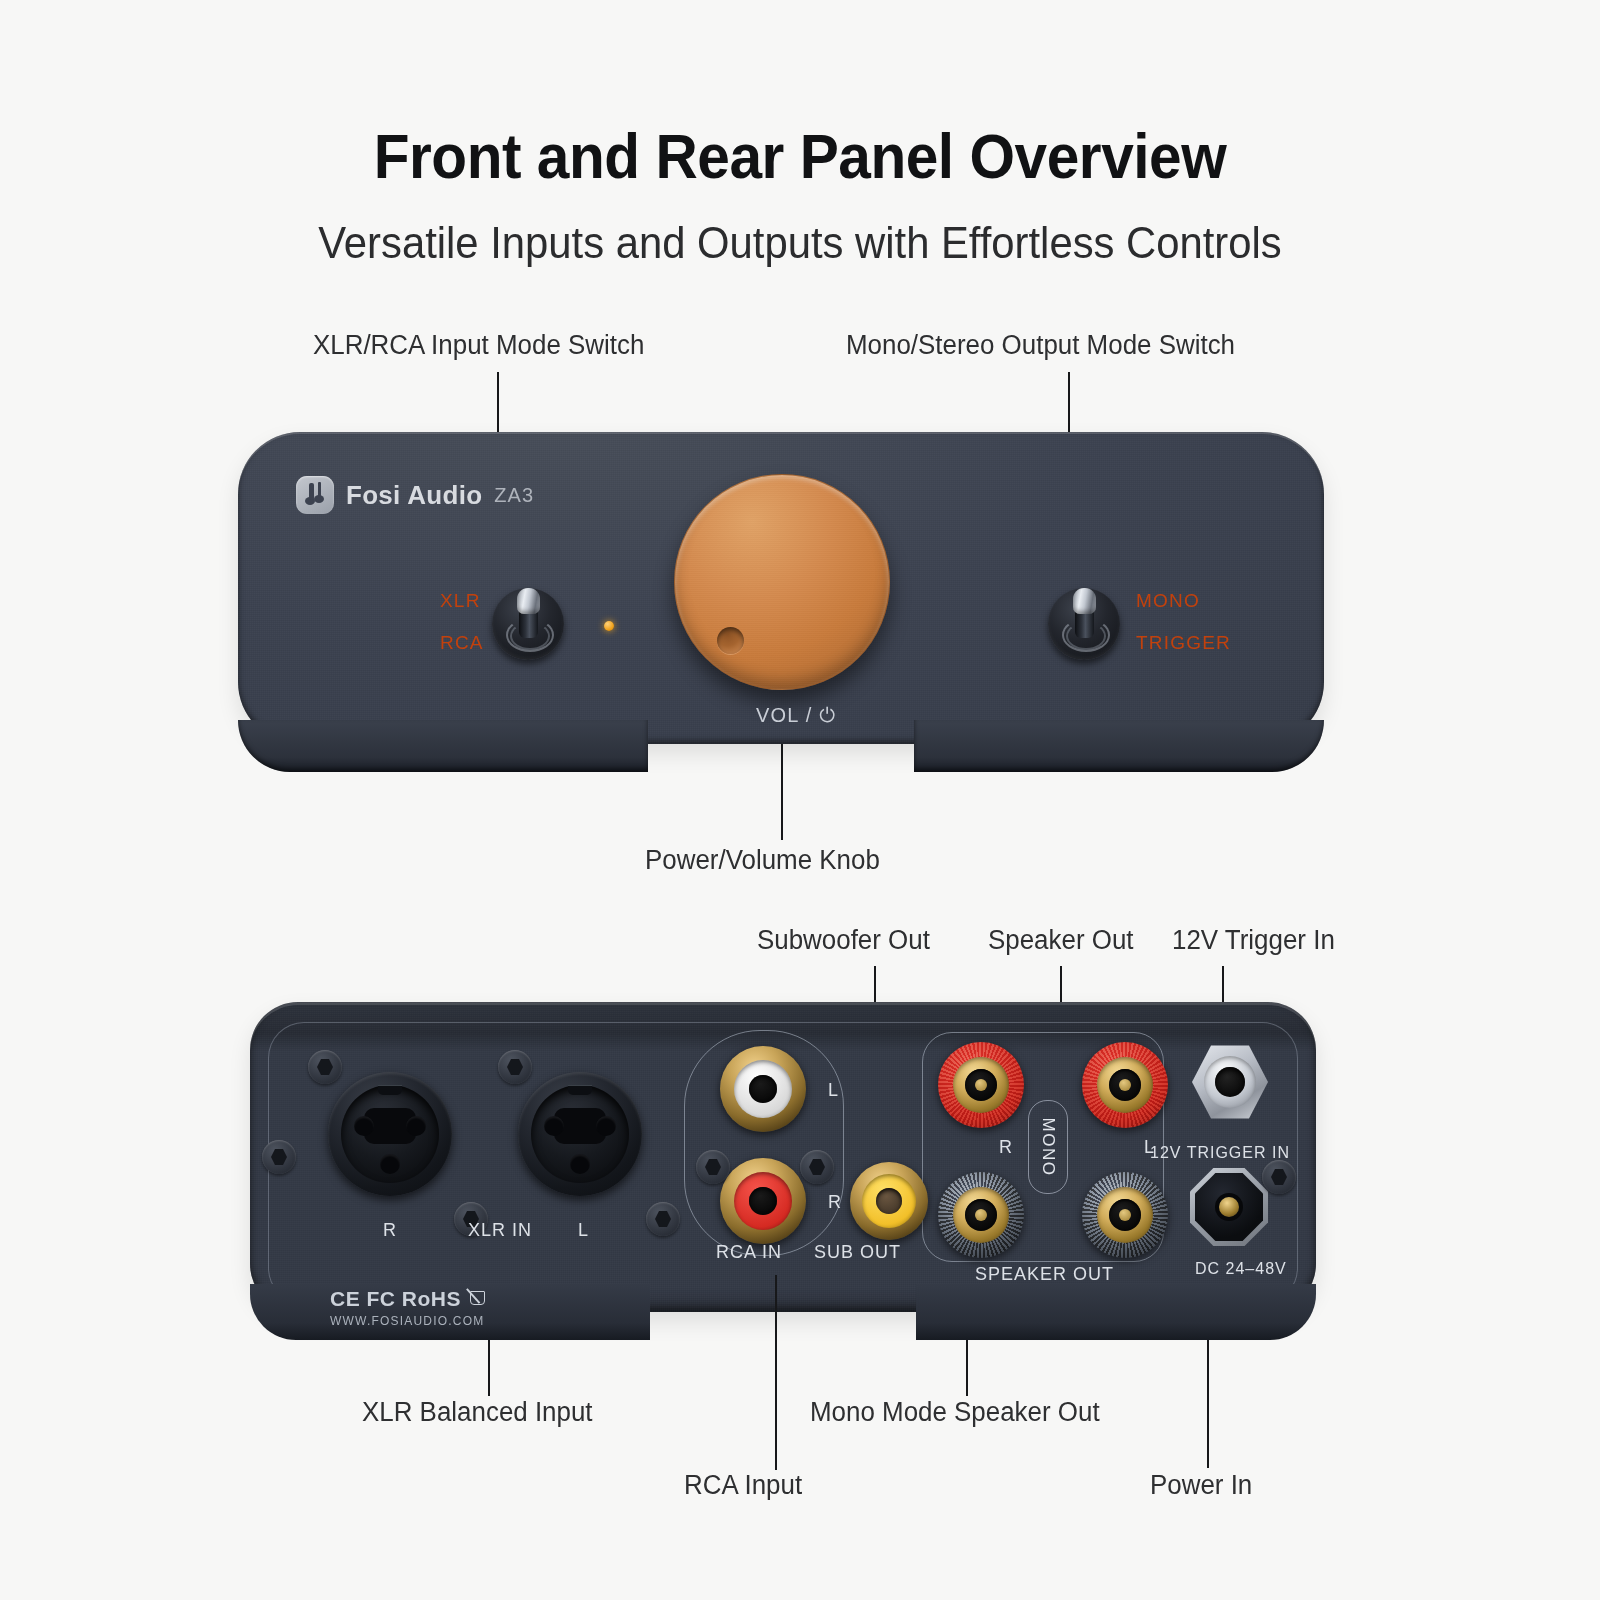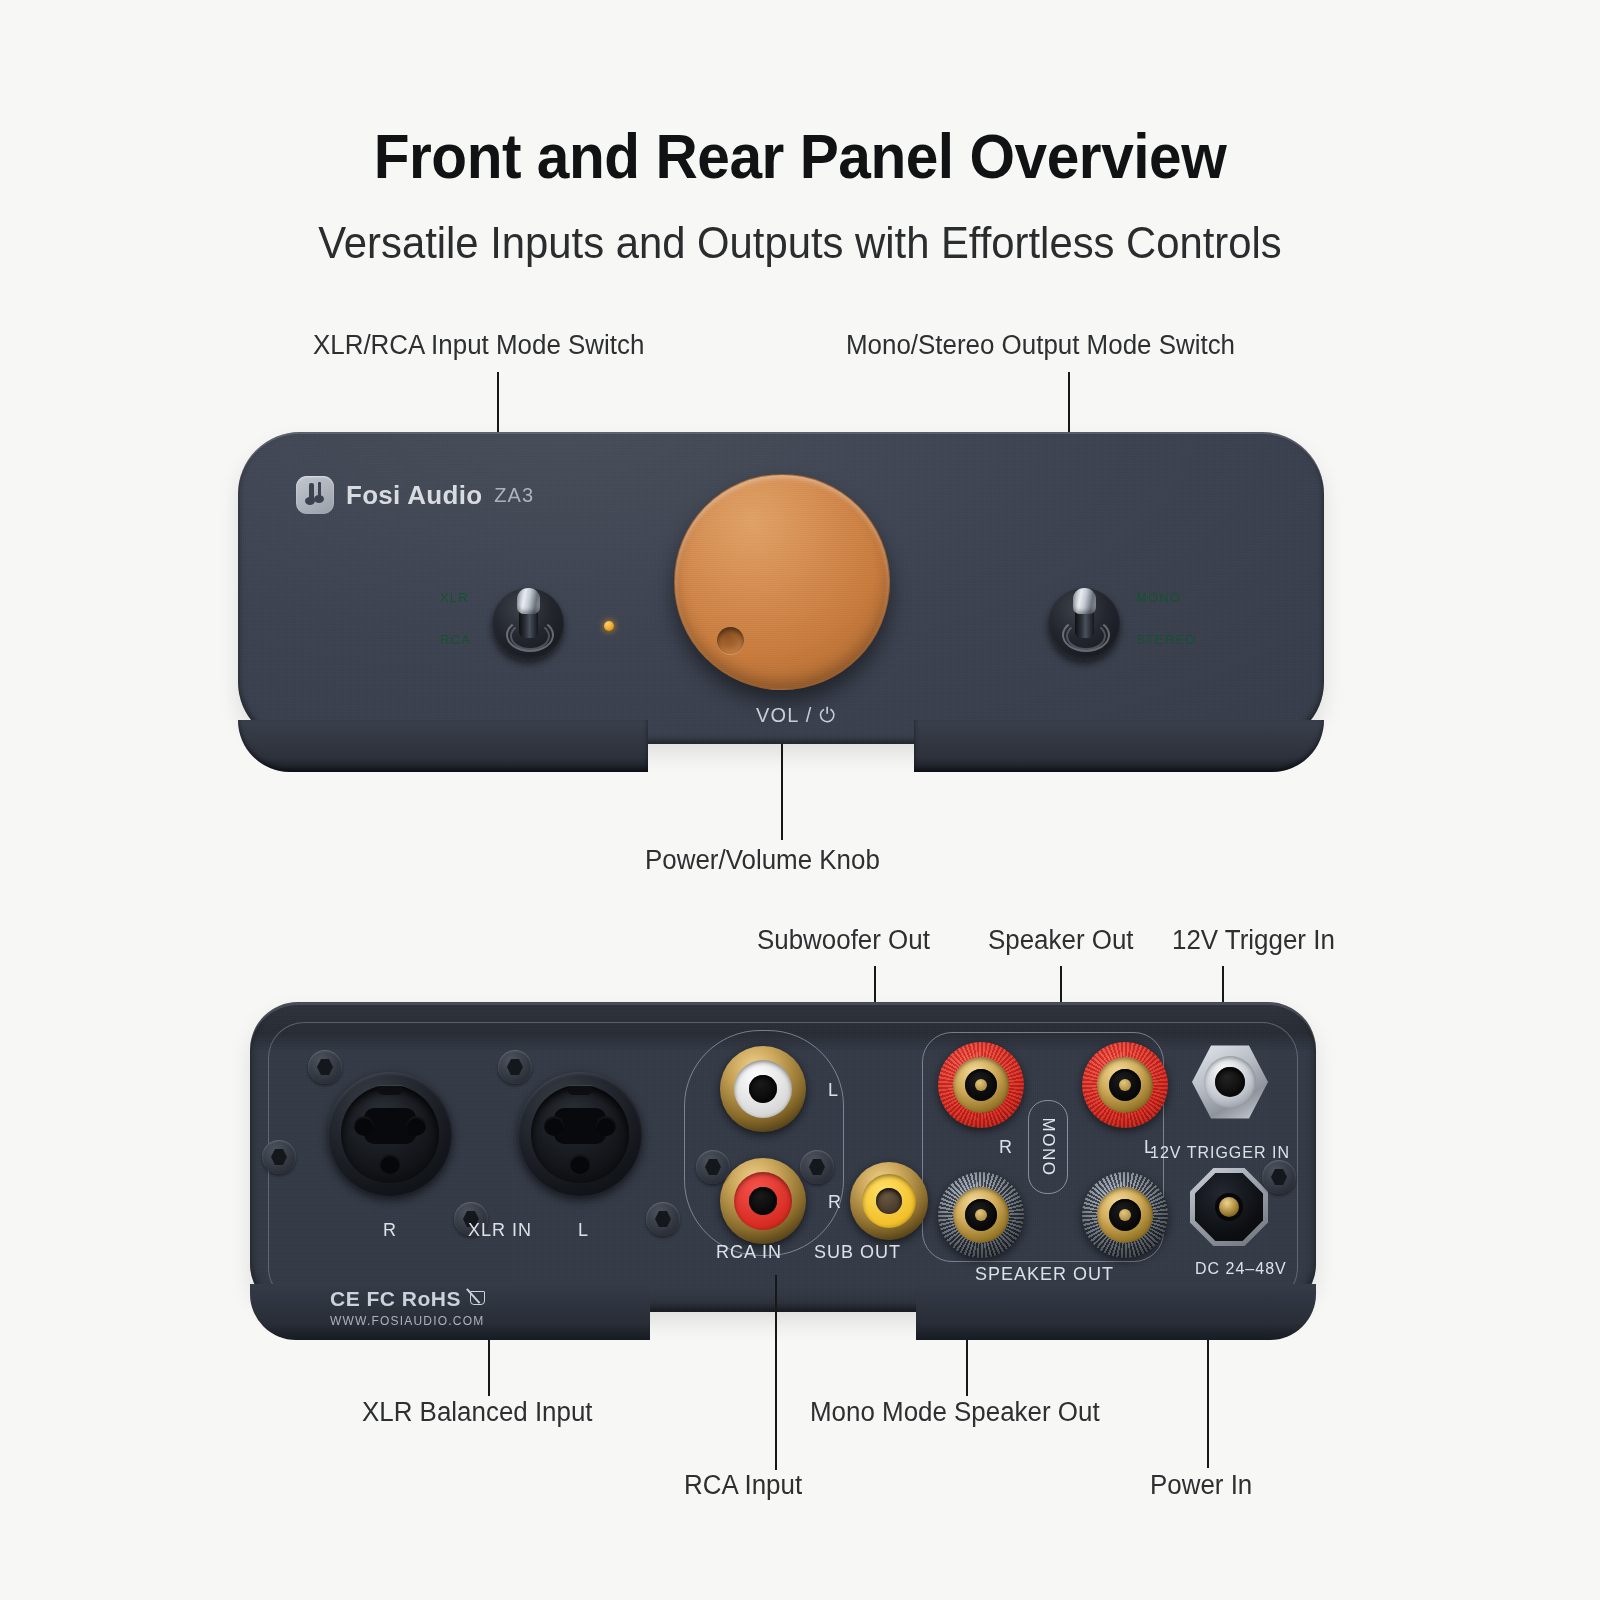--- a/index.html
+++ b/index.html
@@ -138,21 +138,21 @@
   .toggle .stem{
     position:absolute;left:27px;top:6px;width:19px;height:44px;border-radius:9px 9px 6px 6px;
     background:linear-gradient(90deg,#0e1014 0%,#2d323b 35%,#4a515d 55%,#14171c 100%);
   }
   .toggle .tip{
     position:absolute;left:25px;top:0px;width:23px;height:26px;border-radius:11px 11px 7px 7px;
     background:linear-gradient(100deg,#8e949d 0%,#e9edf2 32%,#c2c8d1 52%,#6c727c 78%,#aab0ba 100%);
     box-shadow:inset 0 -3px 4px rgba(0,0,0,.35);
   }
   .sw-label{
-    position:absolute;font-size:13px;color:#14532d;letter-spacing:1.2px;z-index:4;white-space:nowrap;
+    position:absolute;font-size:19px;color:#c2410c;letter-spacing:1.2px;z-index:4;white-space:nowrap;
   }
 
   .led{
     position:absolute;width:10px;height:10px;border-radius:50%;
     background:radial-gradient(circle at 35% 30%,#ffd27a,#f0a21c 60%,#b56f05);
     box-shadow:0 0 7px rgba(240,165,30,.85);
     z-index:4;
   }
 
   
@@ -449,21 +449,21 @@
     <div class="vol-label" style="left:518px;top:272px;">VOL / ⏻</div>
 
     <div class="toggle" style="left:810px;top:156px;">
       <div class="base"></div>
       <div class="ring"></div>
       <div class="ring2"></div>
       <div class="stem"></div>
       <div class="tip"></div>
     </div>
     <div class="sw-label" style="left:898px;top:158px;">MONO</div>
-    <div class="sw-label" style="left:898px;top:200px;">STEREO</div>
+    <div class="sw-label" style="left:898px;top:200px;">TRIGGER</div>
   </div>
 
   <div class="callout" style="left:757px;top:925px;">Subwoofer Out</div>
   <div class="leader" style="left:874px;top:966px;height:190px;"></div>
 
   <div class="callout" style="left:988px;top:925px;">Speaker Out</div>
   <div class="leader" style="left:1060px;top:966px;height:82px;"></div>
 
   <div class="callout" style="left:1172px;top:925px;">12V Trigger In</div>
   <div class="leader" style="left:1222px;top:966px;height:96px;"></div>

